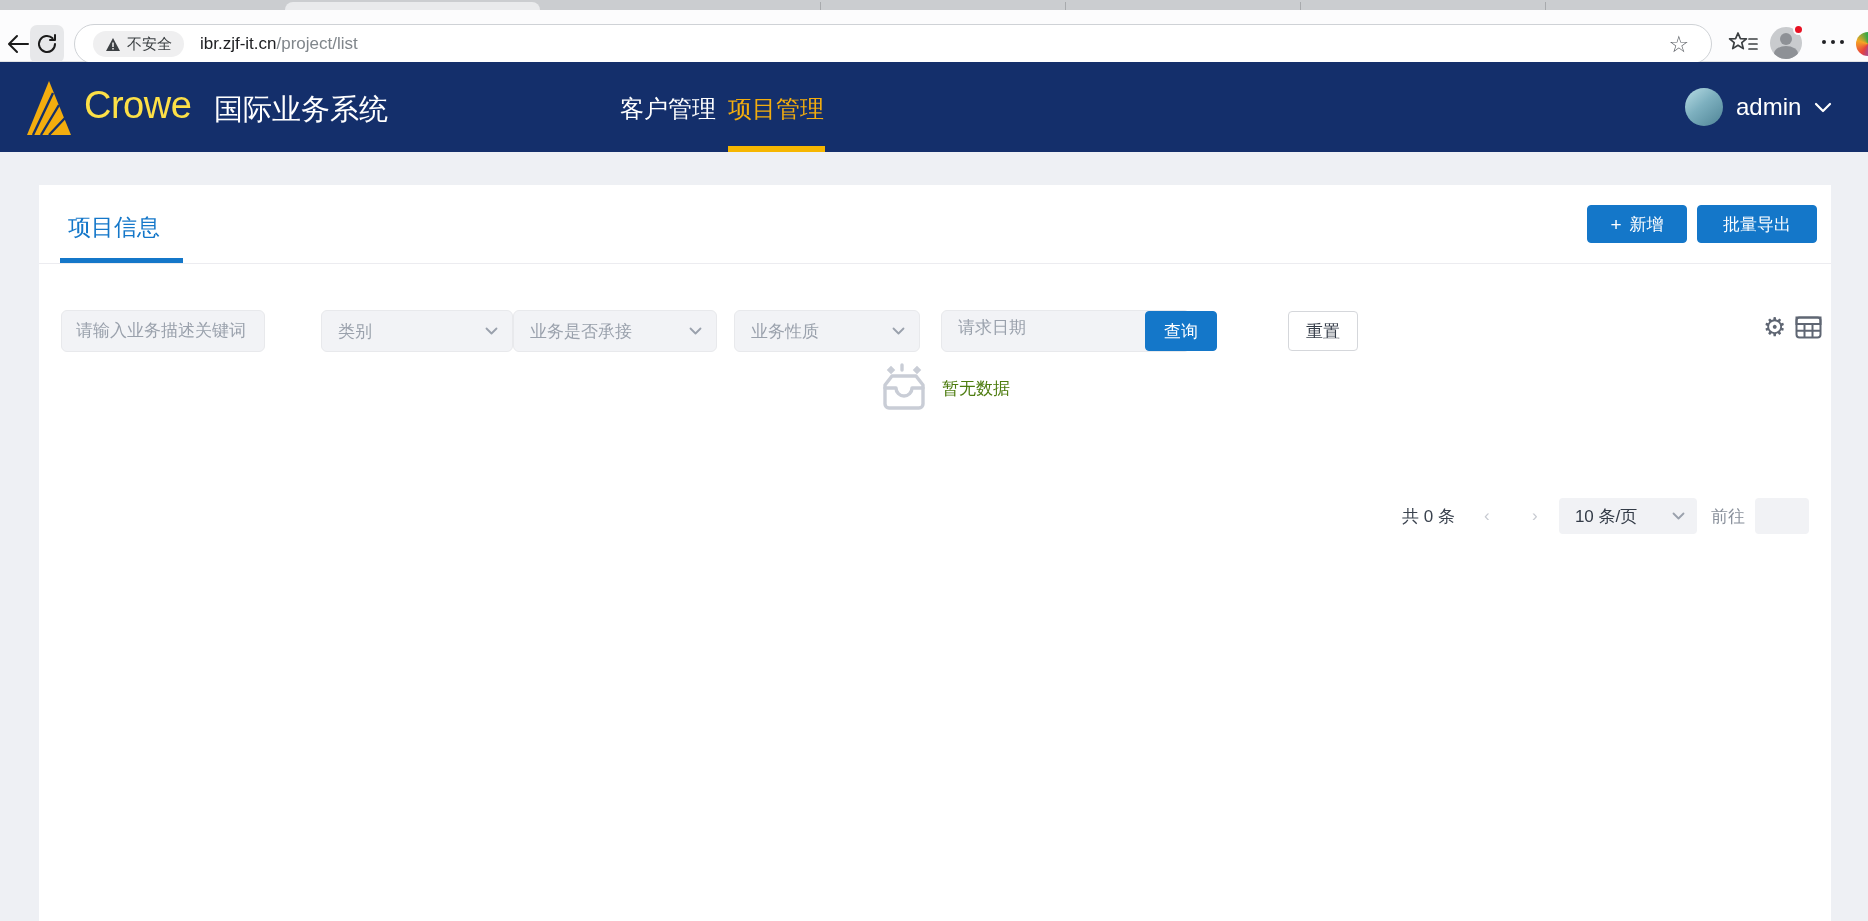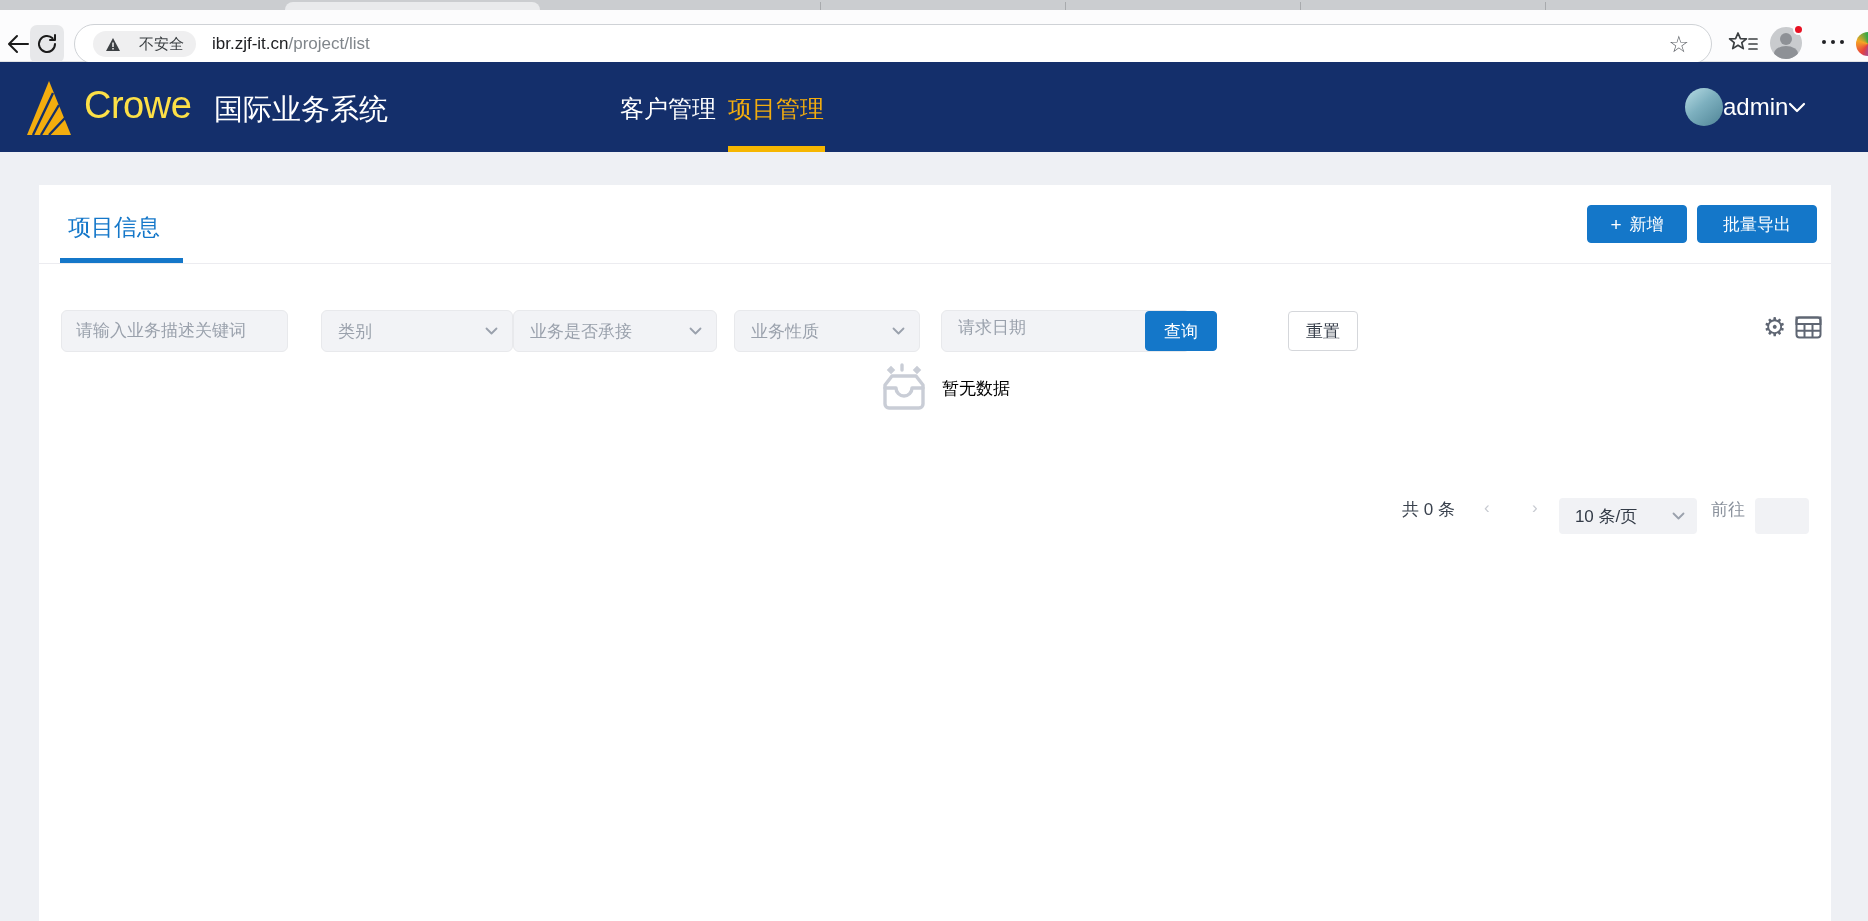--- a/index.html
+++ b/index.html
@@ -8,21 +8,21 @@
   .stage { position:relative; width:1868px; height:921px; overflow:hidden; background:#eef0f4; }
 
   
   .tabstrip { position:absolute; left:0; top:0; width:1868px; height:10px; background:#cbcdd0; }
   .tab-active { position:absolute; left:285px; top:2px; width:255px; height:8px; background:#e9eaec; border-radius:8px 8px 0 0; }
   .tab-sep { position:absolute; top:2px; width:1px; height:8px; background:#a8aaad; }
   .toolbar { position:absolute; left:0; top:10px; width:1868px; height:52px; background:#fcfcfd; border-bottom:1px solid #e2e3e5; }
   .back-btn { position:absolute; left:2px; top:19px; width:30px; height:30px; }
   .refresh-btn { position:absolute; left:30px; top:15px; width:34px; height:38px; background:#e7e8ea; border-radius:7px; display:flex; align-items:center; justify-content:center; }
   .urlbar { position:absolute; left:74px; top:14px; width:1638px; height:40px; background:#ffffff; border:1px solid #cfd2d6; border-radius:20px; display:flex; align-items:center; }
-  .sec-badge { margin-left:18px; height:26px; padding:0 12px; background:#efeff0; border-radius:13px; display:flex; align-items:center; gap:18px; font-size:15px; color:#3c4043; }
+  .sec-badge { margin-left:18px; height:26px; padding:0 12px; background:#efeff0; border-radius:13px; display:flex; align-items:center; gap:6px; font-size:15px; color:#3c4043; }
   .url-text { margin-left:16px; font-size:17px; color:#202124; }
   .url-path { color:#80868b; }
   .url-star { position:absolute; right:22px; top:6px; font-size:23px; color:#5f6368; }
   .fav-icon { position:absolute; left:1728px; top:21px; }
   .profile-btn { position:absolute; left:1770px; top:17px; width:32px; height:32px; }
   .profile-circle { width:32px; height:32px; border-radius:50%; background:#c9cbce; overflow:hidden; position:relative; }
   .profile-head { position:absolute; left:10px; top:6px; width:12px; height:12px; border-radius:50%; background:#8e9196; }
   .profile-body { position:absolute; left:4px; top:19px; width:24px; height:16px; border-radius:50%; background:#8e9196; }
   .profile-dot { position:absolute; right:-2px; top:-3px; width:11px; height:11px; border-radius:50%; background:#e81123; border:2px solid #fcfcfd; }
   .dots-btn { position:absolute; left:1822px; top:30px; display:flex; gap:5px; }
@@ -32,56 +32,56 @@
 
   
   .navbar { position:absolute; left:0; top:62px; width:1868px; height:90px; background:#142f6b; }
   .logo { position:absolute; left:25px; top:16px; }
   .brand { position:absolute; left:84px; top:22px; font-size:38px; color:#fde047; font-weight:500; letter-spacing:-0.5px;text-align:center; }
   .sysname { position:absolute; left:214px; top:28px; font-size:29px; color:#ffffff; }
   .nav-item { position:absolute; top:31px; font-size:24px; color:#ffffff; cursor:pointer; }
   .nav-item.i0 { left:580px;margin-left:40px; }
   .nav-item.i1 { left:728px; color:#f3ad0e; }
   .nav-underline { position:absolute; left:728px; top:84px; width:97px; height:6px; background:#f6b600; }
-  .user-box { position:absolute; left:1685px; top:26px; display:flex; align-items:center; cursor:pointer; }
+  .user-box { position:absolute; left:1685px; top:26px; display:flex; align-items:center; gap:13px; cursor:pointer; }
   .user-avatar { width:38px; height:38px; border-radius:50%; background:linear-gradient(140deg,#b9dde5 0%,#7db0bf 45%,#4f8496 100%); }
   .user-name { font-size:24px; color:#ffffff; }
 
   
   .card { position:absolute; left:39px; top:185px; width:1792px; height:736px; background:#ffffff; }
   .page-tab { position:absolute; left:29px; top:27px; font-size:23px; font-weight:normal; color:#1477c9; cursor:pointer; }
   .tab-bar { position:absolute; left:21px; top:73px; width:123px; height:6px; background:#1477c9; }
   .card-divider { position:absolute; left:0; top:78px; width:1792px; height:1px; background:#ececf0; }
   .btn { display:flex; align-items:center; justify-content:center; border-radius:4px; font-size:17px; cursor:pointer; }
   .btn-blue { background:#1477c9; color:#ffffff; border:1px solid #1477c9; }
   .btn-add { position:absolute; left:1548px; top:20px; width:100px; height:38px; gap:8px; }
   .btn-export { position:absolute; left:1658px; top:20px; width:120px; height:38px; }
   .plus-glyph { font-size:19px; line-height:1; }
 
   
   .filter { position:absolute; top:125px; height:42px; background:#f2f3f6; border:1px solid #e8e9ec; border-radius:6px; display:flex; align-items:center; font-size:17px; color:#9aa1ac; }
-  .f-keyword { left:22px; width:227px; }
+  .f-keyword { left:22px; width:204px; }
   .f-keyword input { width:100%; height:100%; border:none; outline:none; background:transparent; font-size:17px; color:#333; padding:0 14px; font-family:inherit; }
   .f-keyword input::placeholder { color:#9aa1ac; }
   .f-select { justify-content:space-between; padding:0 14px 0 16px; cursor:pointer; }
   .f-cat { left:266px; width:192px;margin-left:16px; }
   .f-undertake { left:474px; width:204px; }
   .f-nature { left:695px; width:186px; }
   .f-date { left:902px; width:249px; justify-content:space-between; padding:0 14px 8px 16px; cursor:pointer; }
   .btn-search { position:absolute; left:1106px; top:126px; width:72px; height:40px; }
   .btn-reset { position:absolute; left:1249px; top:126px; width:70px; height:40px; background:#ffffff; border:1px solid #d5d7db; color:#333b47; }
   .tool-icons { position:absolute; left:1724px; top:129px; display:flex; align-items:center; gap:9px; color:#5f6673; }
   .gear-glyph { font-size:26px; line-height:1; cursor:pointer; }
 
   
   .empty { position:absolute; left:836px; top:178px; display:flex; align-items:center; gap:9px; }
-  .empty-text { font-size:17px; color:#000000; }
-
-  
-  .pagination { position:absolute; left:1363px; top:313px; height:36px; display:flex; align-items:flex-start; }
+  .empty-text { font-size:17px; color:#4d7c0f; }
+
+  
+  .pagination { position:absolute; left:1363px; top:313px; height:36px; display:flex; align-items:center; }
   .pg-total { font-size:17px; color:#3a424e; margin-right:22px; }
   .pg-arrow { width:20px; text-align:center; font-size:17px; color:#c7cad1; cursor:pointer; }
   .pg-prev { margin-right:28px; }
   .pg-next { margin-right:14px; }
   .pg-size { width:138px; height:36px; background:#f1f2f5; border-radius:4px; display:flex; align-items:center; justify-content:space-between; padding:0 12px 0 16px; font-size:17px; color:#333b47; margin-right:14px; cursor:pointer; }
   .pg-goto-label { font-size:17px; color:#8a919c; margin-right:10px; }
   .pg-goto-input { width:54px; height:36px; background:#f1f2f5; border:none; border-radius:4px; outline:none; font-size:17px; text-align:center; color:#333; }
 </style>
 </head>
 <body>

